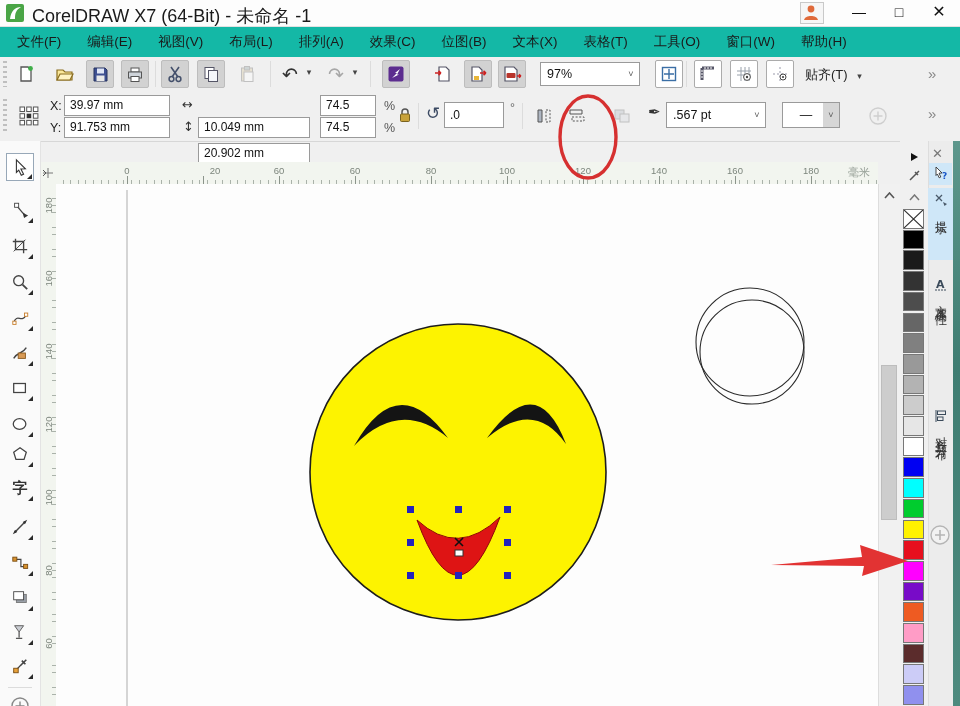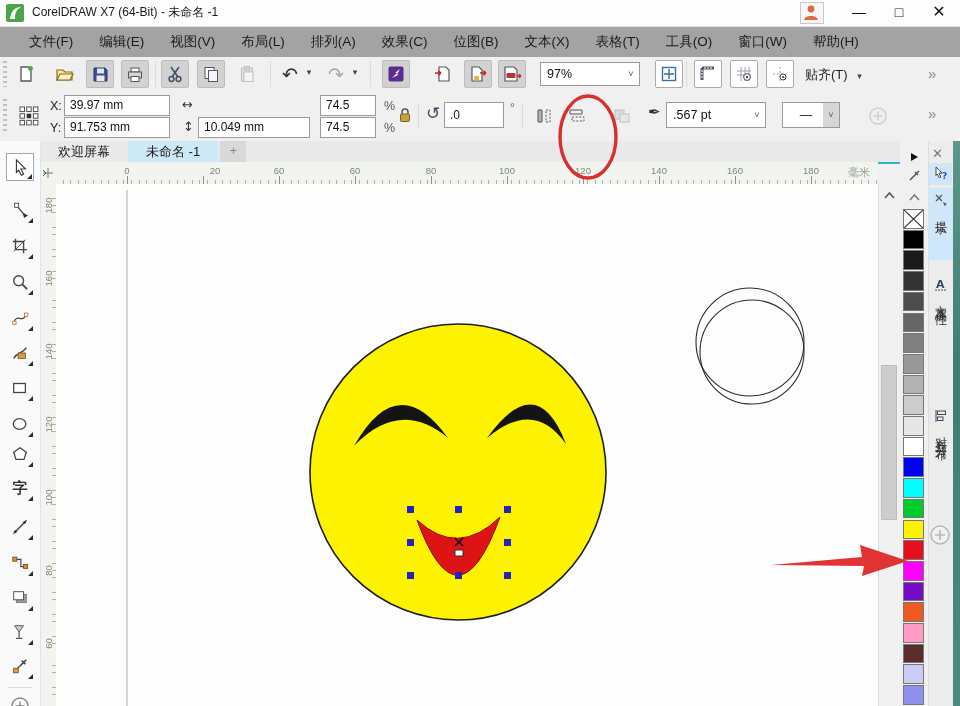--- a/index.html
+++ b/index.html
@@ -3,25 +3,25 @@
 <meta charset="utf-8">
 <style>
   html,body{margin:0;padding:0;background:#888;}
   #app{position:relative;width:960px;height:706px;background:#f0f0f0;overflow:hidden;
        font-family:"Liberation Sans","DejaVu Sans",sans-serif;color:#222;font-size:13px;
        -webkit-user-select:none;user-select:none;}
   .abs{position:absolute;}
   
   .titlebar{left:0;top:0;width:960px;height:26px;background:#fdfdfd;border-bottom:1px solid #e2e2e2;}
   .titlebar .logo{left:6px;top:4px;width:18px;height:18px;}
-  .titlebar .title{left:32px;top:4px;font-size:12px;color:#1a1a1a;white-space:nowrap;}
+  .titlebar .title{left:32px;top:4px;font-size:18px;color:#1a1a1a;white-space:nowrap;}
   .winbtn{top:0;width:34px;height:24px;text-align:center;line-height:24px;font-size:14px;color:#111;cursor:default;}
   .acct{left:800px;top:2px;width:22px;height:20px;border:1px solid #c9c9c9;background:#f6f6f6;}
   
-  .menubar{left:0;top:27px;width:960px;height:30px;background:#a3a3a3;display:flex;align-items:center;padding-left:16px;box-sizing:border-box;}
+  .menubar{left:0;top:27px;width:960px;height:30px;background:#14b8a6;display:flex;align-items:center;padding-left:4px;box-sizing:border-box;}
   .menubar span{padding:4px 13px;font-size:13.5px;color:#1a1a1a;}
   
   .toolbar{left:0;top:57px;width:960px;height:34px;background:#f0f0f0;border-bottom:1px solid #e0e0e0;}
   .tbtn{top:3px;width:28px;height:28px;display:flex;align-items:center;justify-content:center;border-radius:2px;}
   .tbtn.pressed{background:#d2d2d2;border:1px solid #bdbdbd;box-sizing:border-box;}
   .tbtn.boxed{background:#fff;border:1px solid #ababab;box-sizing:border-box;}
   .tbtn.disabled{opacity:.38;}
   .ddv{top:10px;width:12px;font-size:9px;color:#444;text-align:center;}
   .sep{top:4px;width:1px;height:26px;background:#dcdcdc;}
   .combo{background:#fff;border:1px solid #9a9a9a;box-sizing:border-box;display:flex;align-items:center;}
@@ -315,25 +315,20 @@
 
     <div class="abs tbtn disabled" style="left:864px;top:11px;">
       <svg width="20" height="20" viewBox="0 0 20 20">
           <circle cx="10" cy="10" r="8" fill="none" stroke="#999" stroke-width="1.4"></circle>
           <path d="M10 5.5 V14.5 M5.5 10 H14.5" stroke="#999" stroke-width="1.4"></path>
         </svg>
     </div>
     <div class="abs" style="left:928px;top:14px;font-size:15px;color:#888;">»</div>
   </div>
 
-  <div class="abs tabbar">
-    <span class="dtab">欢迎屏幕</span>
-    <span class="dtab active">未命名 -1</span>
-    <span class="addtab">+</span>
-  </div>
   <div class="abs" style="left:906px;top:146px;">
     <svg width="12" height="12" viewBox="0 0 12 12">
         <path d="M3 1 L10 6 L3 11 Z" fill="#222"></path>
       </svg>
   </div>
 
   <div class="abs rulorigin">
     <svg width="14" height="14" viewBox="0 0 14 14" style="margin:4px 0 0 1px;">
         <path d="M2 7 H12 M7 2 V12" stroke="#777" stroke-width="1"></path>
         <path d="M2 4 L5 7 L2 10" fill="none" stroke="#555" stroke-width="1"></path>

